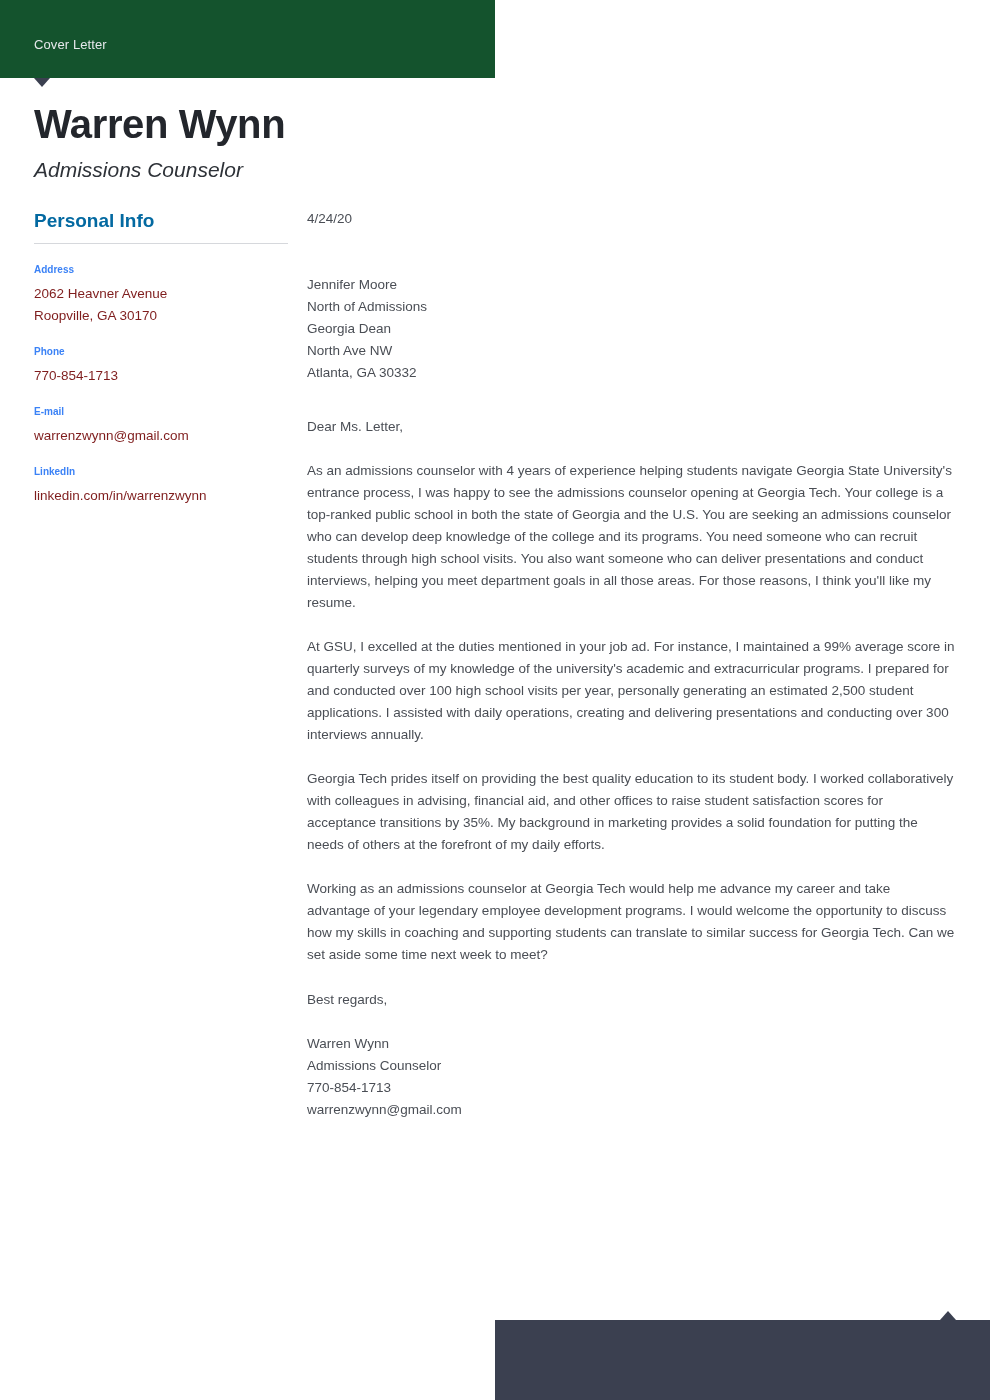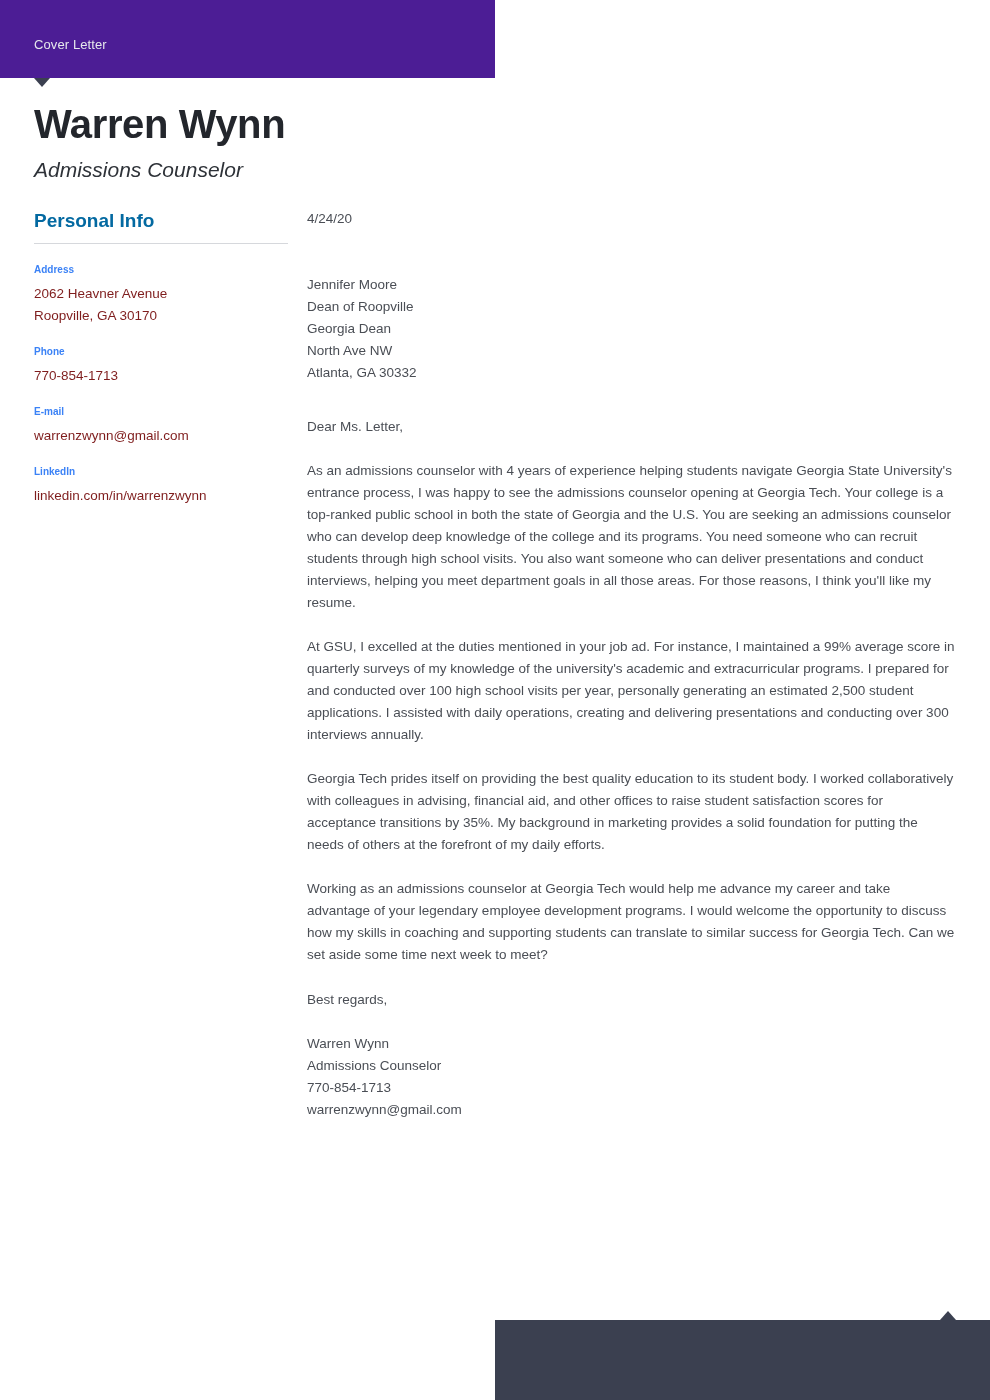--- a/index.html
+++ b/index.html
@@ -14,21 +14,21 @@
     -webkit-font-smoothing: antialiased;
   }
 
   
   .header-bar {
     position: absolute;
     top: 0;
     left: 0;
     width: 495px;
     height: 78px;
-    background: #4c1d95;
+    background: #14532d;
   }
   .header-label {
     position: absolute;
     left: 34px;
     top: 37px;
     font-size: 13px;
     line-height: 16px;
     color: #e6e8ec;
     letter-spacing: 0.1px;
   }
@@ -207,21 +207,21 @@
         <div class="info-label">LinkedIn</div>
         <div class="info-value">linkedin.com/in/warrenzwynn</div>
       </div>
     </div>
 </div>
 
 <div class="letter">
   <div class="letter-date">4/24/20</div>
   <div class="recipient" id="recipient-block">
       <div>Jennifer Moore</div>
-      <div>Dean of Roopville</div>
+      <div>North of Admissions</div>
       <div>Georgia Dean</div>
       <div>North Ave NW</div>
       <div>Atlanta, GA 30332</div>
     </div>
   <div class="salutation">Dear Ms. Letter,</div>
   <div id="paragraphs">
       <div class="body-para">As an admissions counselor with 4 years of experience helping students navigate Georgia State University's entrance process, I was happy to see the admissions counselor opening at Georgia Tech. Your college is a top-ranked public school in both the state of Georgia and the U.S. You are seeking an admissions counselor who can develop deep knowledge of the college and its programs. You need someone who can recruit students through high school visits. You also want someone who can deliver presentations and conduct interviews, helping you meet department goals in all those areas. For those reasons, I think you'll like my resume.</div>
       <div class="body-para">At GSU, I excelled at the duties mentioned in your job ad. For instance, I maintained a 99% average score in quarterly surveys of my knowledge of the university's academic and extracurricular programs. I prepared for and conducted over 100 high school visits per year, personally generating an estimated 2,500 student applications. I assisted with daily operations, creating and delivering presentations and conducting over 300 interviews annually.</div>
       <div class="body-para">Georgia Tech prides itself on providing the best quality education to its student body. I worked collaboratively with colleagues in advising, financial aid, and other offices to raise student satisfaction scores for acceptance transitions by 35%. My background in marketing provides a solid foundation for putting the needs of others at the forefront of my daily efforts.</div>
       <div class="body-para">Working as an admissions counselor at Georgia Tech would help me advance my career and take advantage of your legendary employee development programs. I would welcome the opportunity to discuss how my skills in coaching and supporting students can translate to similar success for Georgia Tech. Can we set aside some time next week to meet?</div>

